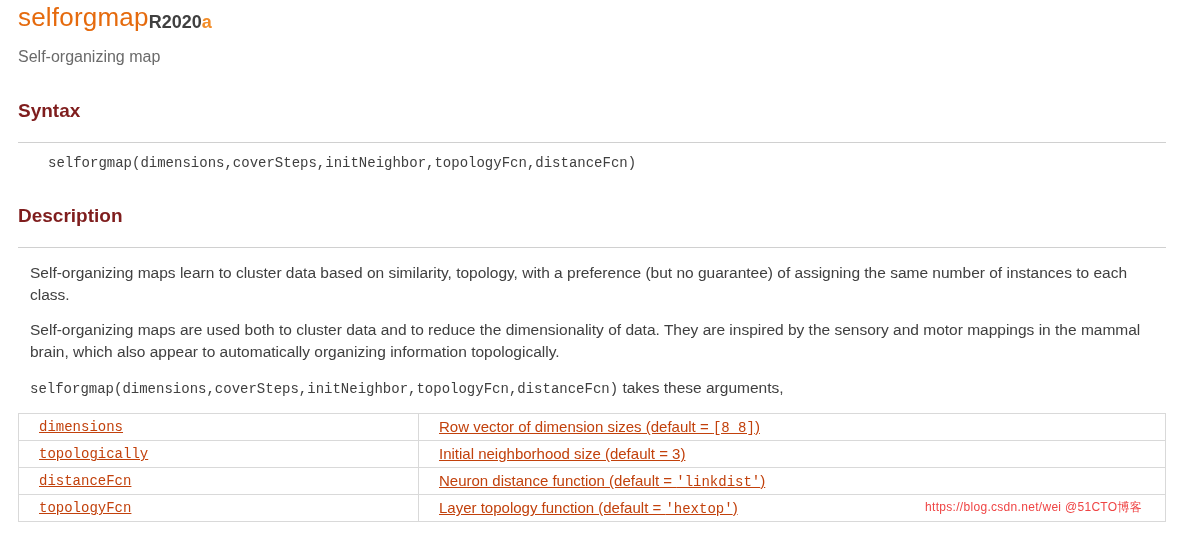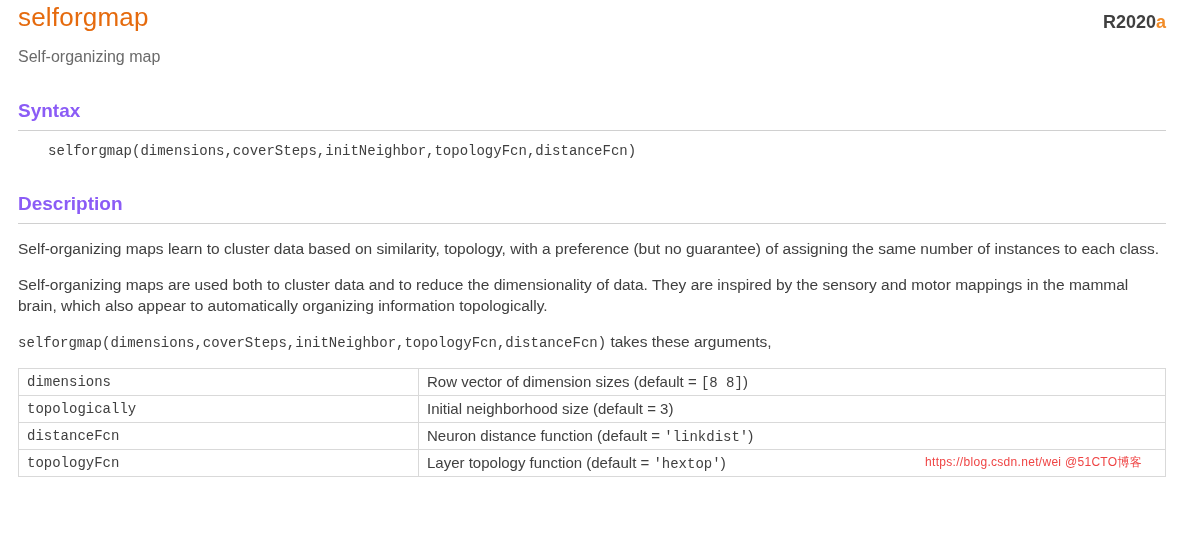--- a/index.html
+++ b/index.html
@@ -6,21 +6,20 @@
   body {
     margin: 0;
     padding: 0 18px 20px 18px;
     font-family: Arial, "Helvetica Neue", Helvetica, sans-serif;
     color: #404040;
     background: #fff;
     width: 1184px;
   }
   .header-row {
     display: flex;
-    justify-content: space-between;
     align-items: flex-end;
     margin-top: 2px;
   }
   h1.page-title {
     font-size: 26px;
     font-weight: 400;
     color: #e56a0d;
     margin: 0;
     letter-spacing: 0.2px;
   }
@@ -31,52 +30,53 @@
   .release .r-dark { color: #404040; }
   .release .r-orange { color: #f28c28; }
   .subtitle {
     font-size: 16px;
     color: #6a6a6a;
     margin-top: 15px;
   }
   h2.section-heading {
     font-size: 19px;
     font-weight: 700;
-    color: #8b5cf6;
+    color: #7f1d1d;
     margin: 34px 0 4px 0;
     border-bottom: 1px solid #d0d0d0;
-    padding-bottom: 8px;
+    padding-bottom: 20px;
   }
   .syntax-line {
     font-family: Menlo, Consolas, "Courier New", monospace;
     font-size: 14px;
     color: #404040;
     padding: 8px 0 0 30px;
   }
   p.body {
     font-size: 15.5px;
     line-height: 1.4;
-    margin: 14px 0;
+    margin: 14px 12px;
     color: #404040;
   }
   .code-inline {
     font-family: Menlo, Consolas, "Courier New", monospace;
     font-size: 14px;
   }
   table.args {
     width: 100%;
     border-collapse: collapse;
     margin-top: 10px;
     font-size: 15px;
   }
   table.args td {
     border: 1px solid #d9d9d9;
-    padding: 4px 8px;
+    padding: 4px 20px;
     vertical-align: middle;
-    color: #404040;
+    color: #c2410c;
+    text-decoration: underline;
   }
   table.args td.argname {
     font-family: Menlo, Consolas, "Courier New", monospace;
     font-size: 14px;
     width: 400px;
   }
   .watermark {
     position: absolute;
     right: 24px;
     bottom: 6px;

